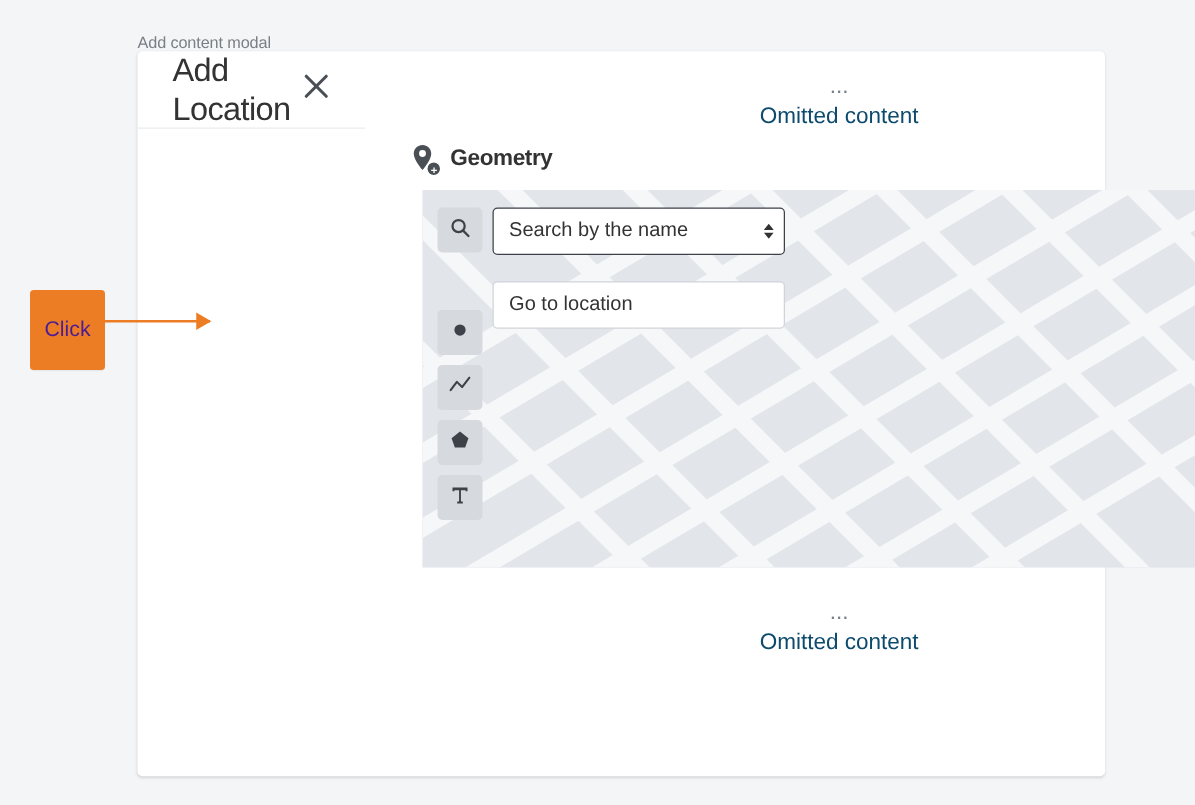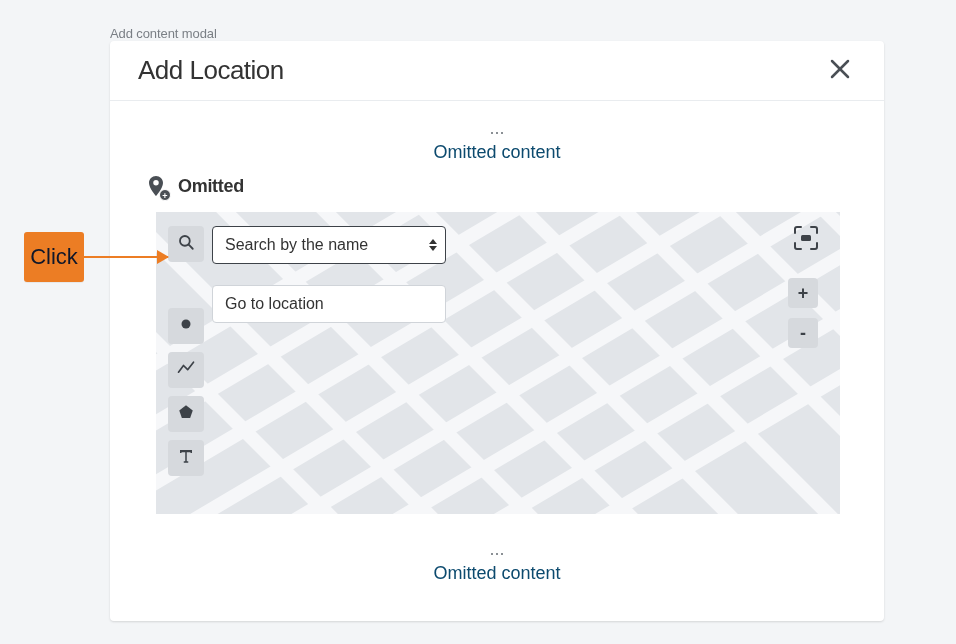--- a/index.html
+++ b/index.html
@@ -22,21 +22,21 @@
     .modal {
       position: absolute;
       left: 110px;
       top: 41px;
       width: 774px;
       height: 580px;
       background: #fff;
       border-radius: 4px;
       box-shadow: 0 1px 3px rgba(0,0,0,0.08), 0 1px 2px rgba(0,0,0,0.06);
       display: flex;
-      flex-direction: column;
+      flex-direction: row;
     }
     .modal-header {
       height: 62px;
       padding: 0 28px;
       display: flex;
       align-items: center;
       justify-content: space-between;
       border-bottom: 1px solid #e9ecef;
     }
     .modal-title {
@@ -224,25 +224,25 @@
     .bottom-omit {
       margin-top: 26px;
     }
 
     
     .callout {
       position: absolute;
       left: 24px;
       top: 232px;
       width: 60px;
-      height: 50px;
+      height: 64px;
       background: #ec7d24;
       border-radius: 3px;
-      color: #0f172a;
-      font-size: 22px;
+      color: #4c1d95;
+      font-size: 17px;
       display: flex;
       align-items: center;
       justify-content: center;
       box-shadow: 0 1px 0 rgba(0,0,0,0.05);
     }
     .arrow {
       position: absolute;
       left: 84px;
       top: 256px;
       width: 84px;
@@ -281,21 +281,21 @@
     <div class="omitted-dots">...</div>
     <div class="omitted">Omitted content</div>
 
     <div class="geometry-row">
       <div class="geometry-icon-wrap">
         <svg class="pin-svg" width="24" height="24" viewBox="0 0 24 24" fill="#4a4f55">
             <path d="M12 2C8.13 2 5 5.13 5 9c0 5.25 7 13 7 13s7-7.75 7-13c0-3.87-3.13-7-7-7zm0 9.5A2.5 2.5 0 1 1 12 6a2.5 2.5 0 0 1 0 5.5z"></path>
           </svg>
         <div class="plus-badge">+</div>
       </div>
-      <div class="geometry-label">Omitted</div>
+      <div class="geometry-label">Geometry</div>
     </div>
 
     <div class="map-area">
       <svg class="map-bg" viewBox="0 0 684 302" preserveAspectRatio="none">
         <rect width="684" height="302" fill="#e2e5e9"></rect>
         <g stroke="#f6f7f9" stroke-width="14" stroke-linecap="square">
           <line x1="-50" y1="360" x2="760" y2="-120"></line>
           <line x1="-50" y1="300" x2="760" y2="-180"></line>
           <line x1="-50" y1="240" x2="760" y2="-240"></line>
           <line x1="-50" y1="180" x2="760" y2="-300"></line>

